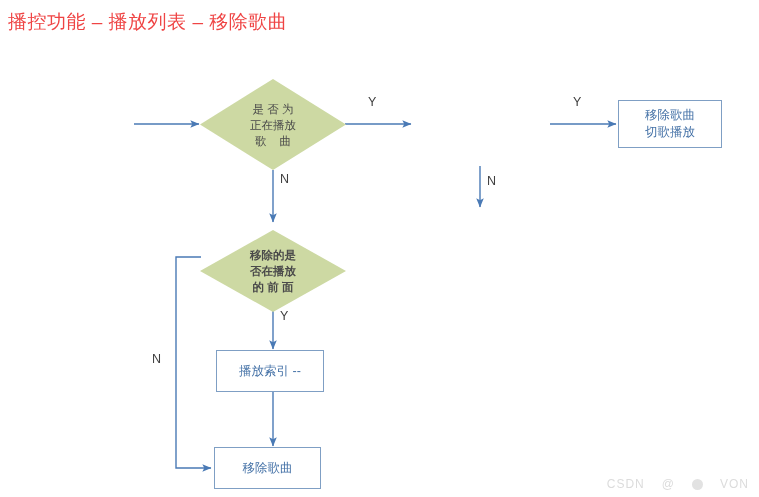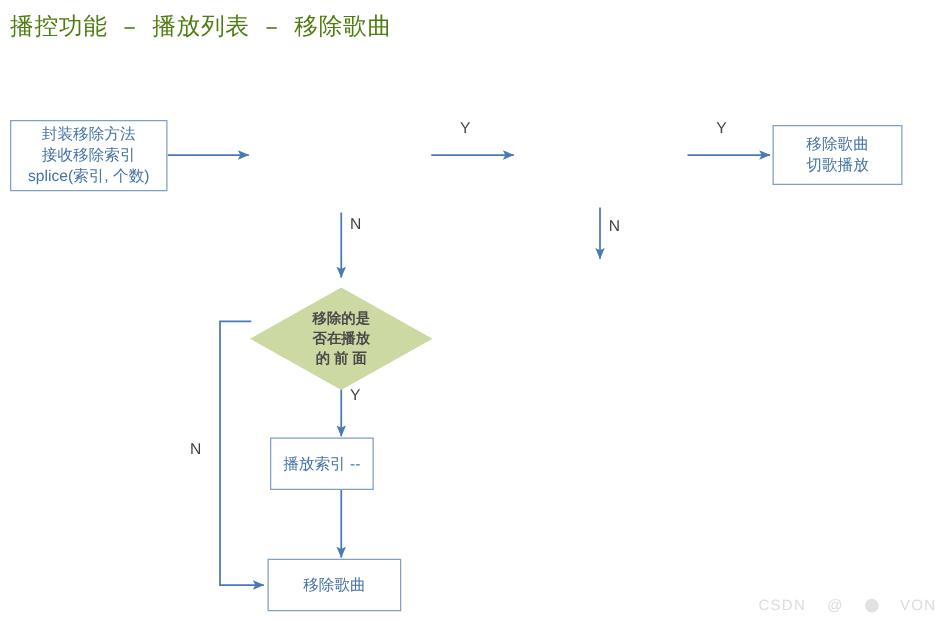--- a/index.html
+++ b/index.html
@@ -20,24 +20,23 @@
     background: #ffffff;
   }
 
   
   #title {
     position: absolute;
     left: 8px;
     top: 8px;
     font-size: 19px;
     line-height: 28px;
-    color: #4d7c0f;
+    color: #ef4444;
     letter-spacing: 0.5px;
     white-space: nowrap;
-    font-family: Liberation Mono, monospace;
   }
 
   
   .node {
     position: absolute;
     box-sizing: border-box;
     display: flex;
     align-items: center;
     justify-content: center;
   }
@@ -150,44 +149,53 @@
       <line x1="480" y1="166" x2="480" y2="207"></line>
 
       <line x1="273" y1="297" x2="273" y2="349"></line>
 
       <line x1="273" y1="392" x2="273" y2="446"></line>
 
       <path d="M201,257 L176,257 L176,468 L211,468"></path>
     </g>
   </svg>
 
-  <div class="node rect multiline" style="left:8px; top:96px; width:126px; height:57px;">封装移除方法
-接收移除索引
-splice(索引, 个数)</div>
-
+
+  <div class="diamond-wrap" style="left:200px; top:79px; width:146px; height:91px;">
+    <svg viewBox="0 0 146 91" width="146" height="91" xmlns="http://www.w3.org/2000/svg">
+      <polygon points="73,0 146,45.5 73,91 0,45.5" fill="#cdd9a3"></polygon>
+    </svg>
+    <div class="diamond-label">
+      <div>
+        <span class="justify-line">是 否 为</span>
+        <span class="justify-line">正在播放</span>
+        <span class="justify-line">歌    曲</span>
+      </div>
+    </div>
+  </div>
 
 
   <div class="node rect multiline" style="left:618px; top:100px; width:104px; height:48px;">移除歌曲
 切歌播放</div>
 
 
   <div class="diamond-wrap" style="left:200px; top:230px; width:146px; height:82px;font-weight:bold;">
     <svg viewBox="0 0 146 82" width="146" height="82" xmlns="http://www.w3.org/2000/svg">
       <polygon points="73,0 146,41 73,82 0,41" fill="#cdd9a3"></polygon>
     </svg>
     <div class="diamond-label">
       <div>
         <span class="justify-line">移除的是</span>
         <span class="justify-line">否在播放</span>
         <span class="justify-line">的 前 面</span>
       </div>
     </div>
   </div>
 
-  <div class="node rect" style="left:216px; top:350px; width:83px; height:42px;">播放索引 --</div>
+  <div class="node rect" style="left:216px; top:350px; width:108px; height:42px;">播放索引 --</div>
 
   <div class="node rect" style="left:214px; top:447px; width:107px; height:42px;">移除歌曲</div>
 
   <div class="edge-label" style="left:368px; top:95px;">Y</div>
 
   <div class="edge-label" style="left:573px; top:95px;">Y</div>
 
   <div class="edge-label" style="left:280px; top:172px;">N</div>
 
   <div class="edge-label" style="left:487px; top:174px;">N</div>

